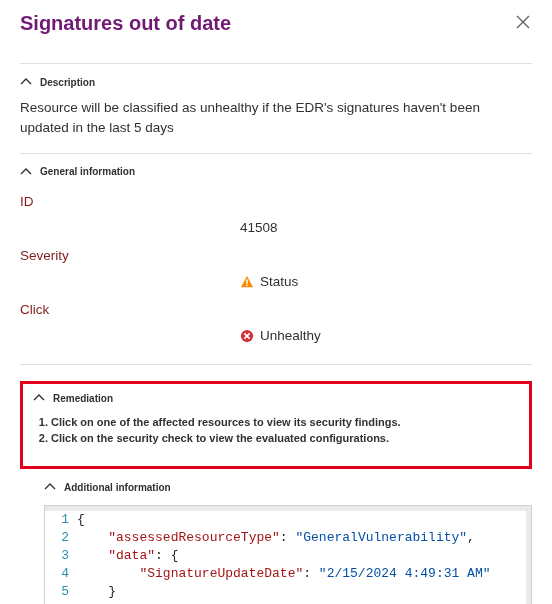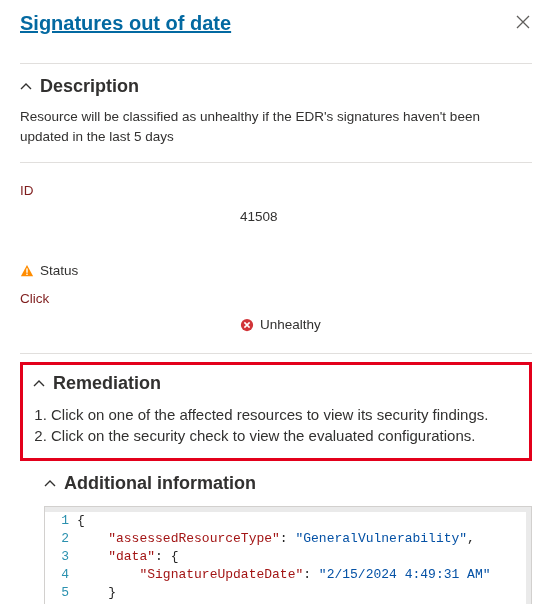--- a/index.html
+++ b/index.html
@@ -18,23 +18,22 @@
   .panel-header {
     display: flex;
     align-items: flex-start;
     justify-content: space-between;
     padding-bottom: 28px;
     border-bottom: 1px solid #e1dfdd;
   }
   .panel-title {
     font-size: 20px;
     font-weight: 600;
-    color: #0369a1;
+    color: #701a75;
     margin: 0;
-    text-decoration: underline;
   }
   .close-btn {
     font-size: 18px;
     line-height: 18px;
     color: #605e5c;
     cursor: pointer;
     padding: 2px;
   }
   .section {
     border-bottom: 1px solid #e1dfdd;
@@ -42,21 +41,21 @@
   }
   .section-header {
     display: flex;
     align-items: center;
     gap: 8px;
     cursor: pointer;
     padding: 2px 0 6px 0;
   }
   .section-title {
     font-weight: 600;
-    font-size: 18px;
+    font-size: 10px;
     color: #323130;
   }
   .section-body {
     padding: 4px 0 0 0;
     font-size: 13.5px;
     color: #323130;
     line-height: 1.5;
   }
   .chevron {
     flex: 0 0 auto;
@@ -79,22 +78,22 @@
     color: #323130;
     margin-top: 26px;
   }
   .icon-sm {
     width: 14px;
     height: 14px;
     flex: 0 0 auto;
   }
   .remediation-box {
     border: 3px solid #e3001b;
-    padding: 8px 10px 12px 10px;
-    margin-top: 8px;
+    padding: 8px 10px 20px 10px;
+    margin-top: 16px;
   }
   .remediation-box .section-header { padding-top: 0; }
   .code-box {
     border: 1px solid #d2d0ce;
     margin-top: 6px;
     position: relative;
   }
   .code-scroll {
     border-top: 5px solid #eaeaea;
     border-right: 5px solid #eaeaea;
@@ -119,21 +118,22 @@
     color: #252525;
   }
   .tok-key { color: #a31515; }
   .tok-str { color: #0451a5; }
   .remediation-box ol {
     margin: 4px 0 0 0;
     padding-left: 18px;
   }
   .remediation-box li {
     padding: 2px 0;
-    font-size: 15px;
+    font-size: 11px;
+    font-weight: bold;
   }
 </style>
 </head>
 <body>
 
 <div class="panel">
 
   <div class="panel-header">
     <h1 class="panel-title">Signatures out of date</h1>
     <div class="close-btn">
@@ -147,26 +147,33 @@
     <div class="section-header">
       <svg class="chevron" viewBox="0 0 12 12">
           <path d="M1 8 L6 3 L11 8" stroke="#323130" stroke-width="1.4" fill="none"></path>
         </svg>
       <span class="section-title">Description</span>
     </div>
     <div class="section-body">Resource will be classified as unhealthy if the EDR's signatures haven't been updated in the last 5 days</div>
   </div>
 
   <div class="section">
+    <div class="section-header">
+      <svg class="chevron" viewBox="0 0 12 12">
+          <path d="M1 8 L6 3 L11 8" stroke="#323130" stroke-width="1.4" fill="none"></path>
+        </svg>
+      <span class="section-title">General information</span>
+    </div>
     <div class="section-body">
       <div class="kv-row">
         <div class="kv-label">ID</div>
         <div class="kv-value">41508</div>
       </div>
       <div class="kv-row">
+        <div class="kv-label">Severity</div>
         <div class="kv-value">
           <svg class="icon-sm" viewBox="0 0 16 16">
               <path d="M8 1 L15 14 L1 14 Z" fill="#ff8c00"></path>
               <rect x="7.2" y="5" width="1.6" height="5" fill="#fff"></rect>
               <rect x="7.2" y="11" width="1.6" height="1.6" fill="#fff"></rect>
             </svg>
           <span>Status</span>
         </div>
       </div>
       <div class="kv-row">

